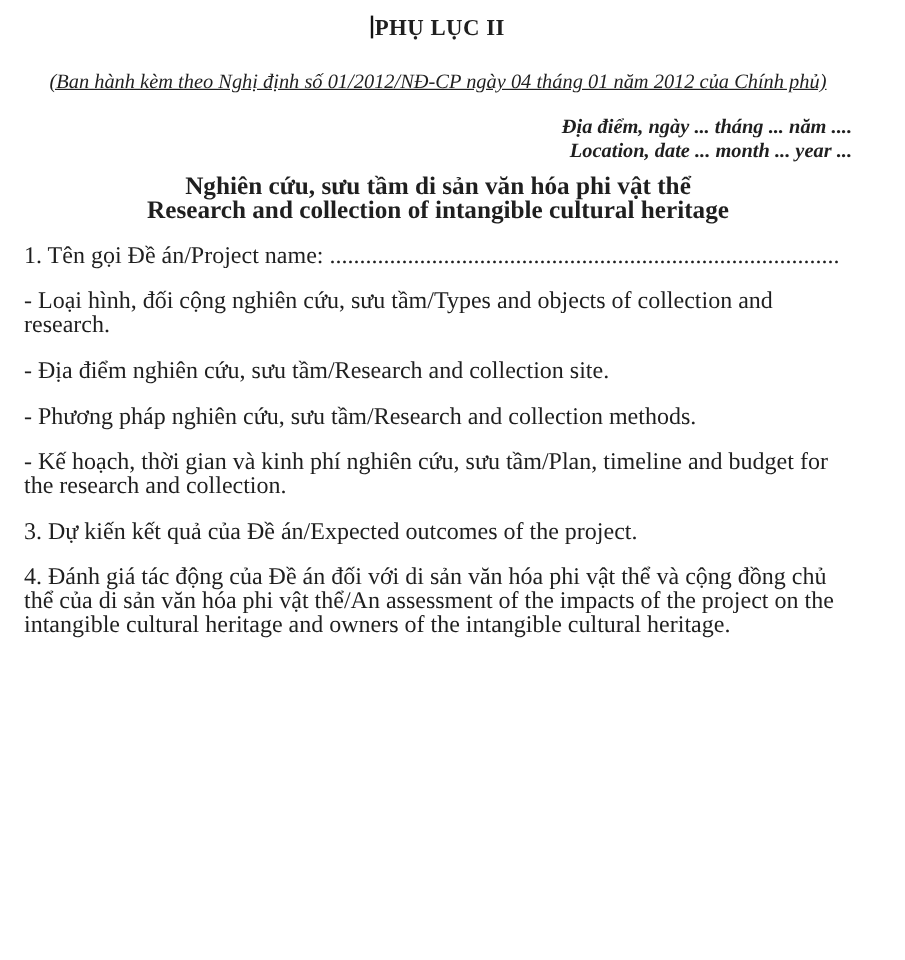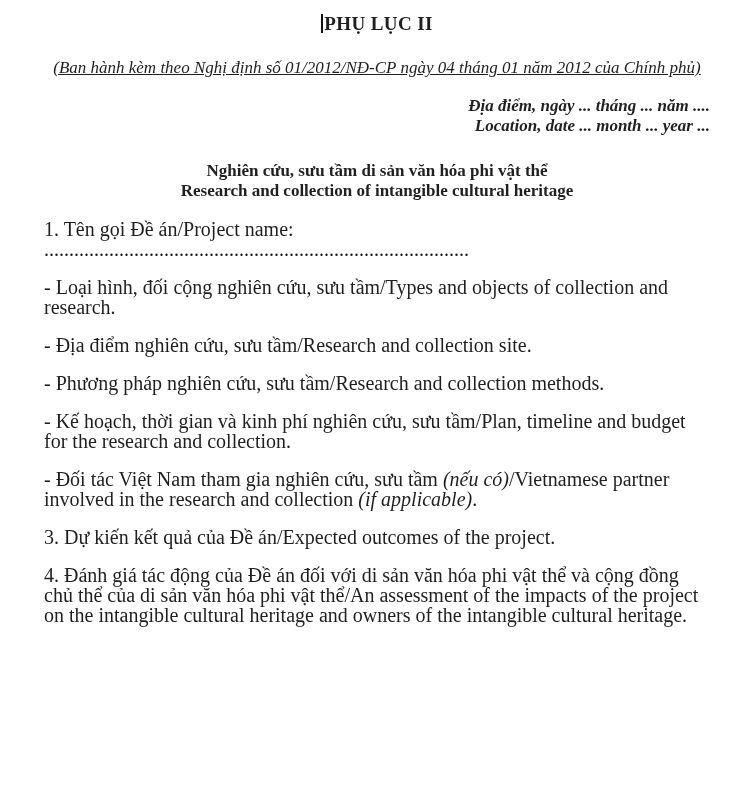--- a/index.html
+++ b/index.html
@@ -11,21 +11,21 @@
     width: 754px;
     height: 800px;
     overflow: hidden;
     font-family: "Liberation Serif", "DejaVu Serif", serif;
     color: #1f1f1f;
   }
   .page {
     box-sizing: border-box;
     width: 754px;
     height: 728px;
-    padding: 12px 44px 0 44px;
+    padding: 12px 44px 0 20px;
   }
   .appendix-title {
     text-align: center;
     font-weight: bold;
     font-size: 19px;
     line-height: 24px;
     margin: 0;
     letter-spacing: 0.4px;
   }
   .caret {
@@ -55,23 +55,23 @@
   .title-block {
     text-align: center;
     font-weight: bold;
     font-size: 17px;
     line-height: 20px;
     margin: 19px 0 0;
   }
   .subject-block {
     text-align: center;
     font-weight: bold;
-    font-size: 17px;
+    font-size: 21px;
     line-height: 20px;
-    margin: 25px 0 0;
+    margin: 9px 0 0;
   }
   .para {
     font-size: 20px;
     line-height: 20px;
     margin: 18px 0 0;
   }
   .it {
     font-style: italic;
   }
 </style>
@@ -94,18 +94,17 @@
     <div>Nghiên cứu, sưu tầm di sản văn hóa phi vật thể</div>
     <div>Research and collection of intangible cultural heritage</div>
   </div>
 
   <div>
       <p class="para"><span>1. Tên gọi Đề án/Project name: .....................................................................................</span></p>
       <p class="para"><span>- Loại hình, đối cộng nghiên cứu, sưu tầm/Types and objects of collection and research.</span></p>
       <p class="para"><span>- Địa điểm nghiên cứu, sưu tầm/Research and collection site.</span></p>
       <p class="para"><span>- Phương pháp nghiên cứu, sưu tầm/Research and collection methods.</span></p>
       <p class="para"><span>- Kế hoạch, thời gian và kinh phí nghiên cứu, sưu tầm/Plan, timeline and budget for the research and collection.</span></p>
-      <p class="para"><span>- Đối tác Việt Nam tham gia nghiên cứu, sưu tầm </span><span class="it">(nếu có)</span><span>/Vietnamese partner involved in the research and collection </span><span class="it">(if applicable)</span><span>.</span></p>
       <p class="para"><span>3. Dự kiến kết quả của Đề án/Expected outcomes of the project.</span></p>
       <p class="para"><span>4. Đánh giá tác động của Đề án đối với di sản văn hóa phi vật thể và cộng đồng chủ thể của di sản văn hóa phi vật thể/An assessment of the impacts of the project on the intangible cultural heritage and owners of the intangible cultural heritage.</span></p>
     </div>
 
 </div>
 
 </body></html>

